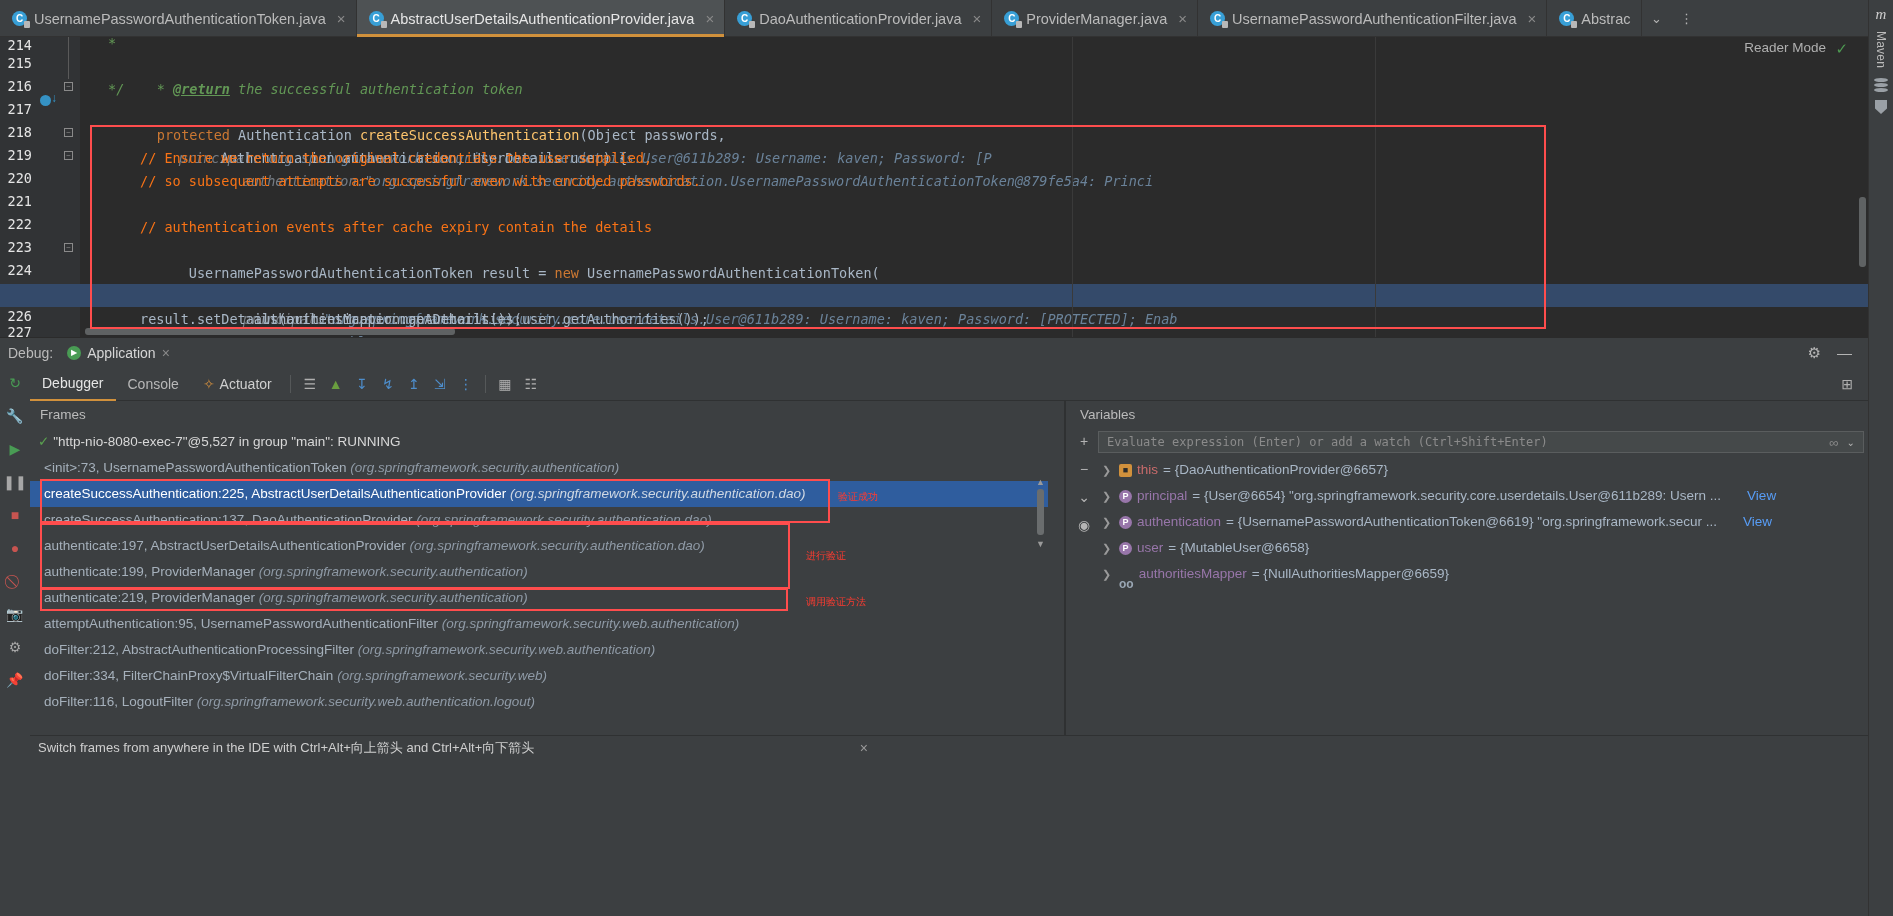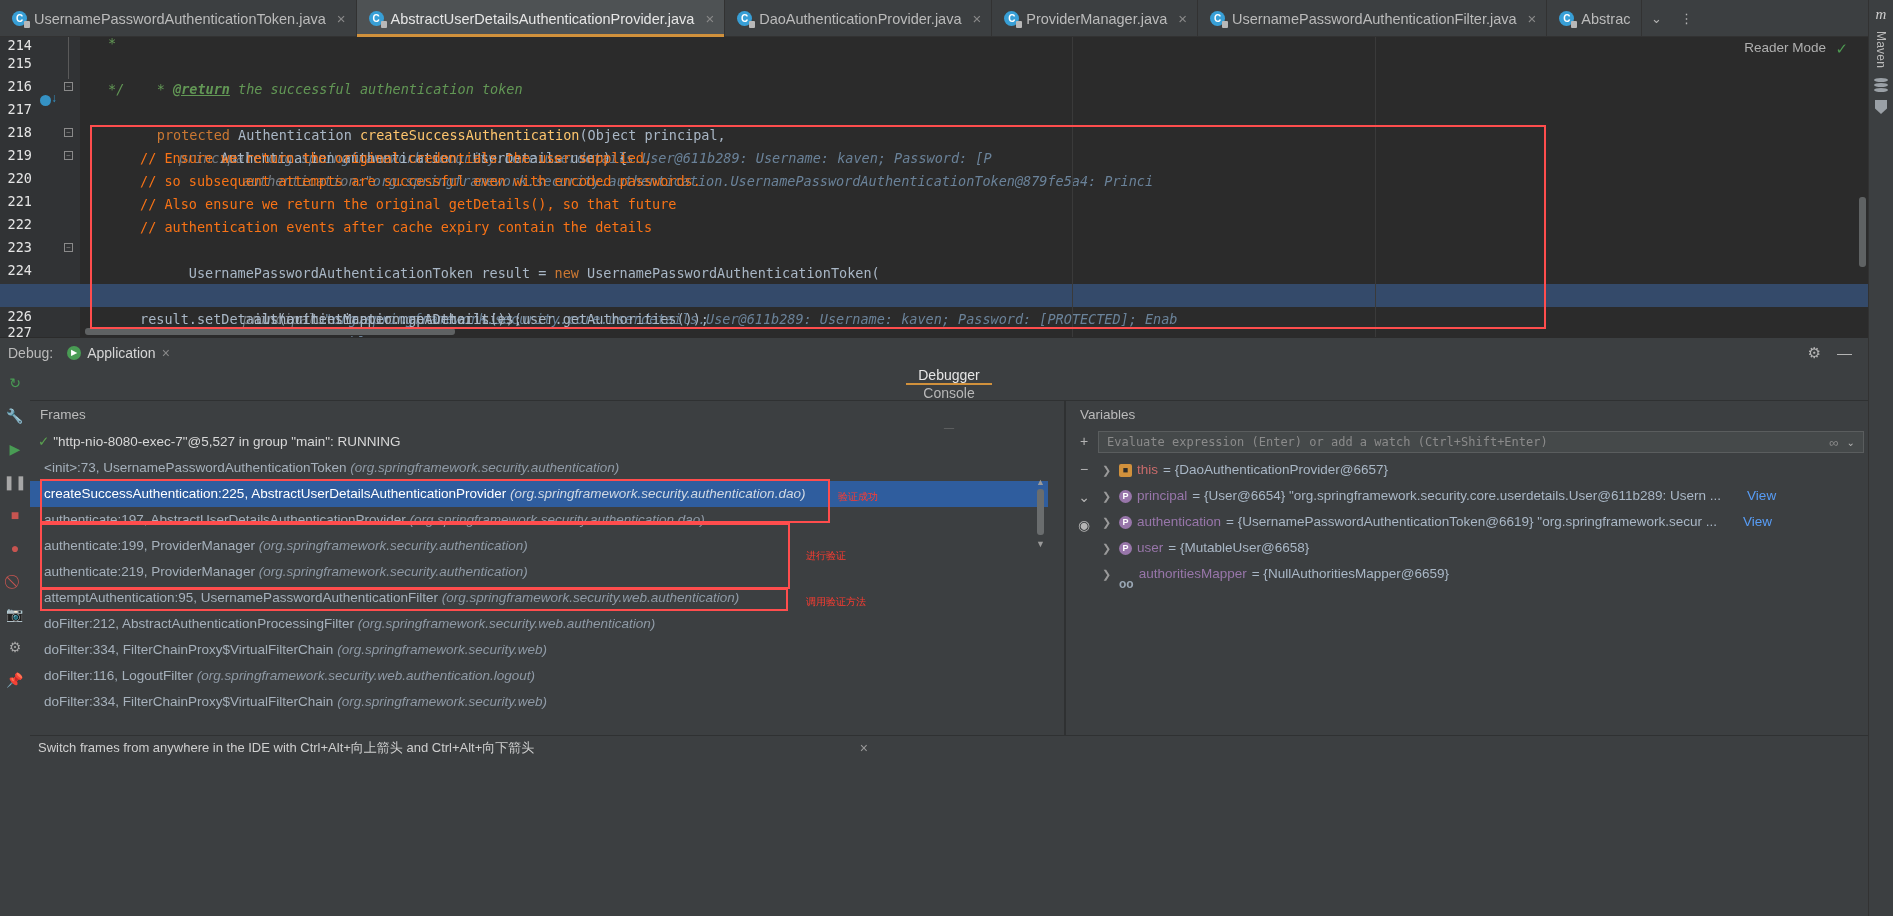--- a/index.html
+++ b/index.html
@@ -157,21 +157,20 @@
     align-items: center; padding-top: 6px; gap: 13px;
   }
   .lefttools .ti { width: 20px; height: 20px; display:flex; align-items:center;
     justify-content:center; font-size: 14px; color: #a7a7a7; }
 
   
   .dbgtabs {
     position: absolute; left: 30px; top: 367px; width: 1838px; height: 34px;
     background: #3c3f41; display: flex; align-items: center; gap: 0px;
     border-bottom: 1px solid #2f3132;
-    flex-direction: column;
   }
   .dtab { font-size: 14px; color: #b8b8b8; padding: 0 12px; height: 34px;
     display:flex; align-items:center; }
   .dtab.active { color: #e6e6e6; border-bottom: 2px solid #d1913c; }
   .dtab.actuator { color:#cfcfcf; gap:5px; }
   .dtoolsep { width:1px; height:18px; background:#555859; margin:0 6px; }
   .dico { width: 26px; height: 34px; display:flex; align-items:center;
     justify-content:center; color:#b0b0b0; font-size: 14px; }
   .dico.green { color:#6a9e3f }
   .dico.blue { color:#4e8ecc }
@@ -347,32 +346,31 @@
   <div class="codearea">
     <div class="cl" style="top:-5px; left:28px"><span class="jdoc">*</span></div>
 
     <div class="cl" style="top:18px; left:28px">
       <span class="jdoc">* </span><span class="jdoc-tag">@return</span><span class="jdoc"> the successful authentication token</span>
     </div>
 
     <div class="cl" style="top:41px; left:28px"><span class="jdoc">*/</span></div>
 
     <div class="cl" style="top:64px; left:28px">
-      <span class="kw">protected</span><span class="cls"> Authentication </span><span class="mth">createSuccessAuthentication</span><span class="cls">(Object principal,</span>
+      <span class="kw">protected</span><span class="cls"> Authentication </span><span class="mth">createSuccessAuthentication</span><span class="cls">(Object passwords,</span>
       <span class="hint" style="margin-left:22px">principal:</span><span class="hintv">"org.springframework.security.core.userdetails.User@611b289: Username: kaven; Password: [P</span>
     </div>
 
     <div class="cl" style="top:87px; left:92px">
       <span class="cls">Authentication authentication, UserDetails user) {</span>
       <span class="hint" style="margin-left:22px">authentication:</span><span class="hintv">"org.springframework.security.authentication.UsernamePasswordAuthenticationToken@879fe5a4: Princi</span>
     </div>
 
     <div class="cl" style="top:110px; left:60px"><span class="cmt">// Ensure we return the original credentials the user supplied,</span></div>
     <div class="cl" style="top:133px; left:60px"><span class="cmt">// so subsequent attempts are successful even with encoded passwords.</span></div>
-    <div class="cl" style="top:156px; left:60px"><span class="cmt">// Also ensure we return the original getDetails(), so that future</span></div>
     <div class="cl" style="top:179px; left:60px"><span class="cmt">// authentication events after cache expiry contain the details</span></div>
 
     <div class="cl" style="top:202px; left:60px">
       <span class="cls">UsernamePasswordAuthenticationToken result = </span><span class="kw">new</span><span class="cls"> UsernamePasswordAuthenticationToken(</span>
     </div>
 
     <div class="cl" style="top:225px; left:92px">
       <span class="cls">principal, authentication.getCredentials(),</span>
       <span class="hint" style="margin-left:22px">principal:</span><span class="hintv">"org.springframework.security.core.userdetails.User@611b289: Username: kaven; Password: [PROTECTED]; Enab</span>
     </div>
@@ -458,20 +456,24 @@
     </div>
     <div class="frow dim">
       <span>&lt;init&gt;:73, UsernamePasswordAuthenticationToken</span>
       <span class="pkg">(org.springframework.security.authentication)</span>
     </div>
     <div class="frow sel">
       <span>createSuccessAuthentication:225, AbstractUserDetailsAuthenticationProvider</span>
       <span class="pkg">(org.springframework.security.authentication.dao)</span>
     </div>
     <div class="frow dim">
+      <span>createSuccessAuthentication:137, DaoAuthenticationProvider</span>
+      <span class="pkg">(org.springframework.security.authentication.dao)</span>
+    </div>
+    <div class="frow dim">
       <span>authenticate:197, AbstractUserDetailsAuthenticationProvider</span>
       <span class="pkg">(org.springframework.security.authentication.dao)</span>
     </div>
     <div class="frow dim">
       <span>authenticate:199, ProviderManager</span>
       <span class="pkg">(org.springframework.security.authentication)</span>
     </div>
     <div class="frow dim">
       <span>authenticate:219, ProviderManager</span>
       <span class="pkg">(org.springframework.security.authentication)</span>

